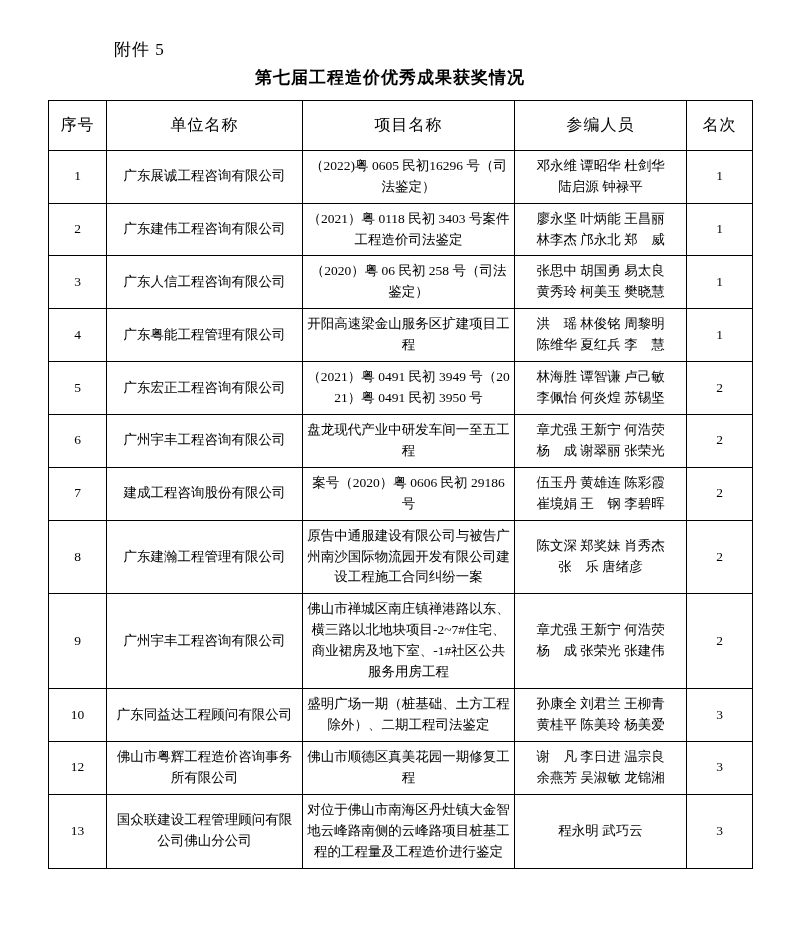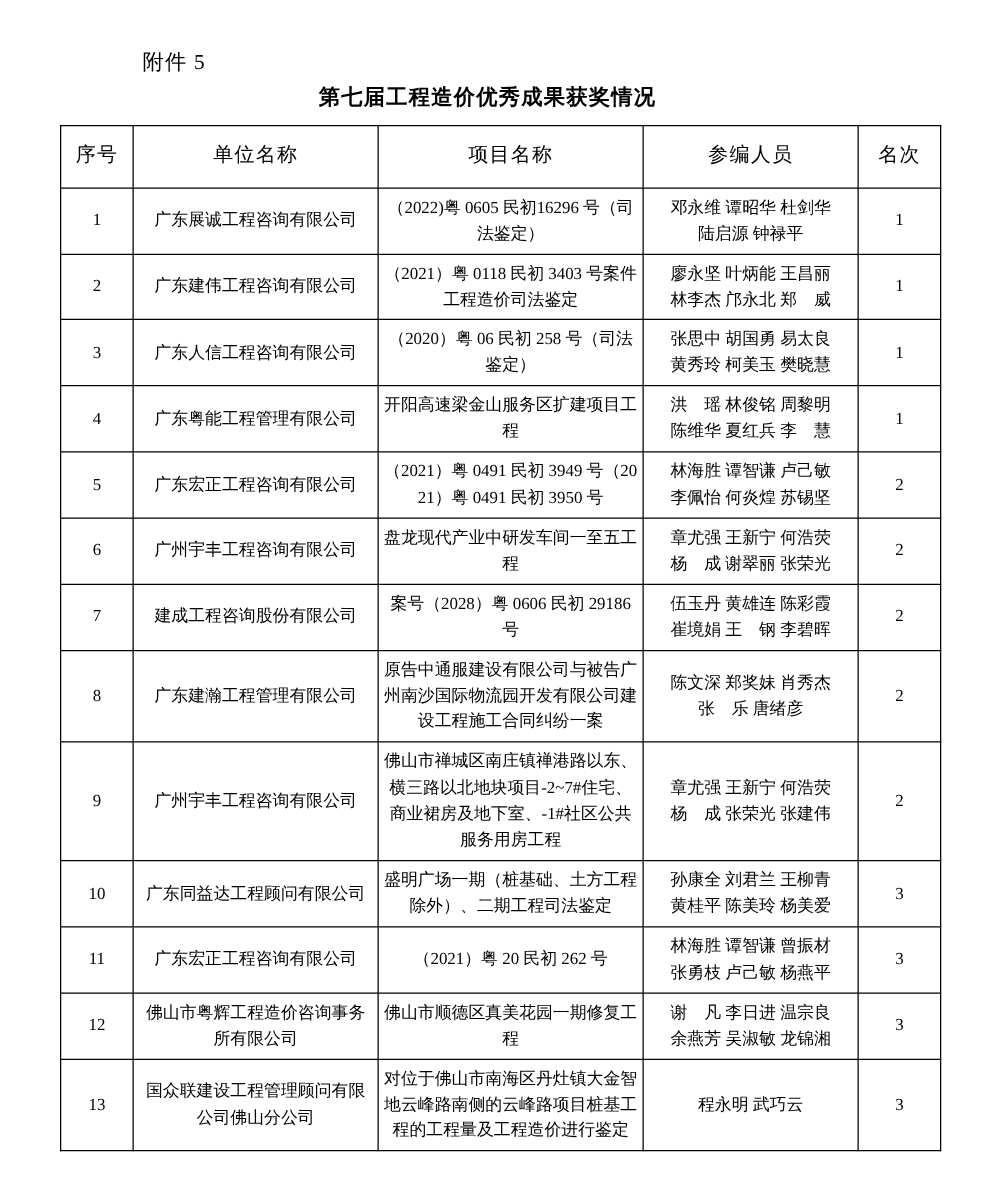--- a/index.html
+++ b/index.html
@@ -168,21 +168,21 @@
           <td class="cell-proj">盘龙现代产业中研发车间一至五工程</td>
           <td class="cell-staff">
             <div class="staff-line">章尤强 王新宁 何浩荧</div>
             <div class="staff-line">杨　成 谢翠丽 张荣光</div>
           </td>
           <td class="cell-rank">2</td>
         </tr>
         <tr>
           <td class="cell-no">7</td>
           <td class="cell-unit">建成工程咨询股份有限公司</td>
-          <td class="cell-proj">案号（2028）粤 0606 民初 29186 号</td>
+          <td class="cell-proj">案号（2020）粤 0606 民初 29186 号</td>
           <td class="cell-staff">
             <div class="staff-line">伍玉丹 黄雄连 陈彩霞</div>
             <div class="staff-line">崔境娟 王　钢 李碧晖</div>
           </td>
           <td class="cell-rank">2</td>
         </tr>
         <tr>
           <td class="cell-no">8</td>
           <td class="cell-unit">广东建瀚工程管理有限公司</td>
           <td class="cell-proj">原告中通服建设有限公司与被告广州南沙国际物流园开发有限公司建设工程施工合同纠纷一案</td>
@@ -206,30 +206,20 @@
           <td class="cell-no">10</td>
           <td class="cell-unit">广东同益达工程顾问有限公司</td>
           <td class="cell-proj">盛明广场一期（桩基础、土方工程除外）、二期工程司法鉴定</td>
           <td class="cell-staff">
             <div class="staff-line">孙康全 刘君兰 王柳青</div>
             <div class="staff-line">黄桂平 陈美玲 杨美爱</div>
           </td>
           <td class="cell-rank">3</td>
         </tr>
         <tr>
-          <td class="cell-no">11</td>
-          <td class="cell-unit">广东宏正工程咨询有限公司</td>
-          <td class="cell-proj">（2021）粤 20 民初 262 号</td>
-          <td class="cell-staff">
-            <div class="staff-line">林海胜 谭智谦 曾振材</div>
-            <div class="staff-line">张勇枝 卢己敏 杨燕平</div>
-          </td>
-          <td class="cell-rank">3</td>
-        </tr>
-        <tr>
           <td class="cell-no">12</td>
           <td class="cell-unit">佛山市粤辉工程造价咨询事务所有限公司</td>
           <td class="cell-proj">佛山市顺德区真美花园一期修复工程</td>
           <td class="cell-staff">
             <div class="staff-line">谢　凡 李日进 温宗良</div>
             <div class="staff-line">余燕芳 吴淑敏 龙锦湘</div>
           </td>
           <td class="cell-rank">3</td>
         </tr>
         <tr>

